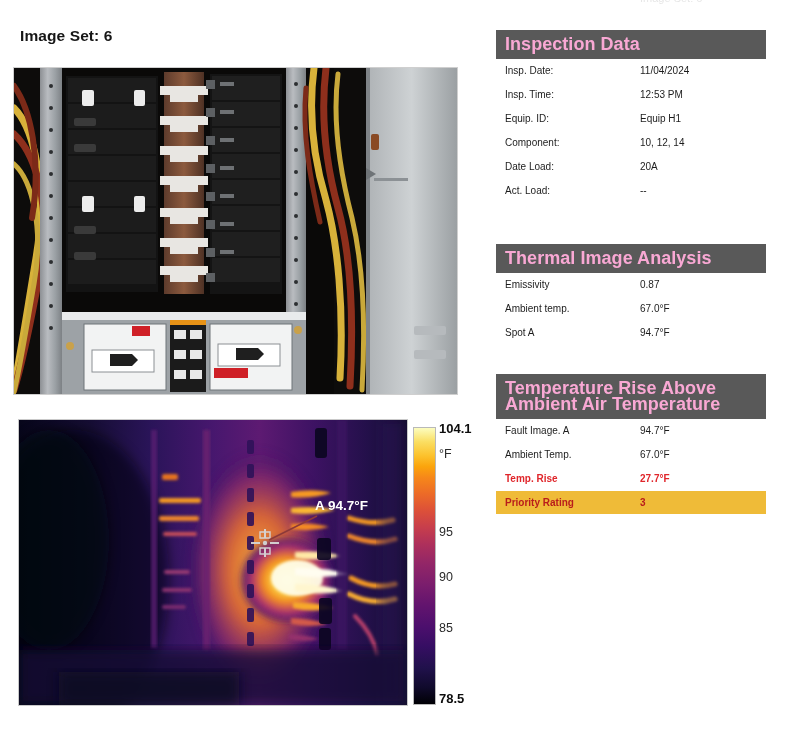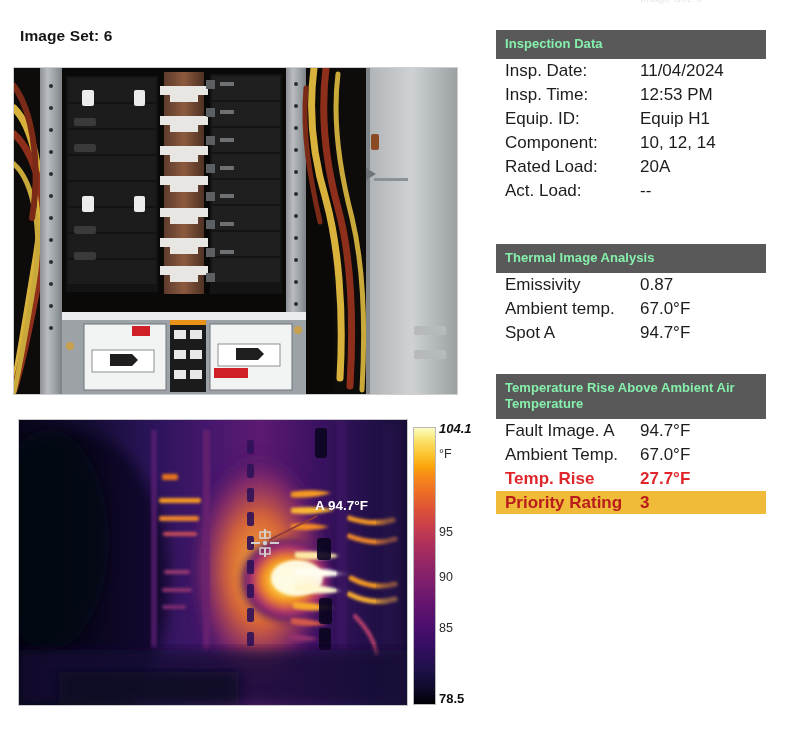--- a/index.html
+++ b/index.html
@@ -77,29 +77,29 @@
   }
   .cb-tick{
     position:absolute;left:26px;
     font-size:12.5px;color:#2b2b2b;white-space:nowrap;
   }
   .cb-tick.bold{font-weight:bold;color:#0d0d0d;font-size:13px;}
 
   
   .data-table{position:absolute;left:496px;width:270px;}
   .tbl-header{
-    background:#595959;color:#86efac;
-    font-size:13px;font-weight:bold;
+    background:#595959;color:#f9a8d4;
+    font-size:18px;font-weight:bold;
     padding:6px 9px 7px 9px;
     line-height:16px;
     letter-spacing:.05px;
   }
   .tbl-row{
     display:flex;
-    font-size:17px;
+    font-size:10px;
     line-height:15px;
     padding:4px 0 4px 9px;
     color:#1c1c1c;
     border-bottom:1px solid #ffffff;
   }
   .tbl-row .k{width:135px;flex:0 0 135px;}
   .tbl-row .v{flex:1;}
   .tbl-row.alert .k,.tbl-row.alert .v{color:#e0262b;font-weight:bold;}
   .tbl-row.rating{background:#efbb38;}
   .tbl-row.rating .k,.tbl-row.rating .v{color:#b91c1c;font-weight:bold;}
@@ -407,21 +407,21 @@
       <circle cx="246" cy="123" r="2.2" fill="#cfcfcf" stroke="none"></circle>
 
       <path d="M250 120 L 298 96" stroke="#8d3a3a" stroke-width="1.6" fill="none"></path>
 
       <text class="spot-label" x="296" y="90">A 94.7°F</text>
     </svg>
   </div>
 
   <div id="colorbar-group">
     <div id="colorbar"></div>
-    <div class="cb-tick bold" style="top:-4px;font-style:italic;">104.1</div>
+    <div class="cb-tick bold" style="top:-4px;">104.1</div>
     <div class="cb-tick" style="top:22px;">°F</div>
     <div class="cb-tick" style="top:100px;">95</div>
     <div class="cb-tick" style="top:145px;">90</div>
     <div class="cb-tick" style="top:196px;">85</div>
     <div class="cb-tick bold" style="top:266px;">78.5</div>
   </div>
 
   <div class="data-table" id="inspection-data">
     <div class="tbl-header">Inspection Data</div>
     <div class="tbl-row">
@@ -434,21 +434,21 @@
     </div>
     <div class="tbl-row">
       <span class="k">Equip. ID:</span>
       <span class="v">Equip H1</span>
     </div>
     <div class="tbl-row">
       <span class="k">Component:</span>
       <span class="v">10, 12, 14</span>
     </div>
     <div class="tbl-row">
-      <span class="k">Rated Load:</span>
+      <span class="k">Date Load:</span>
       <span class="v">20A</span>
     </div>
     <div class="tbl-row">
       <span class="k">Act. Load:</span>
       <span class="v">--</span>
     </div>
   </div>
 
   <div class="data-table" id="thermal-analysis">
     <div class="tbl-header">Thermal Image Analysis</div>

